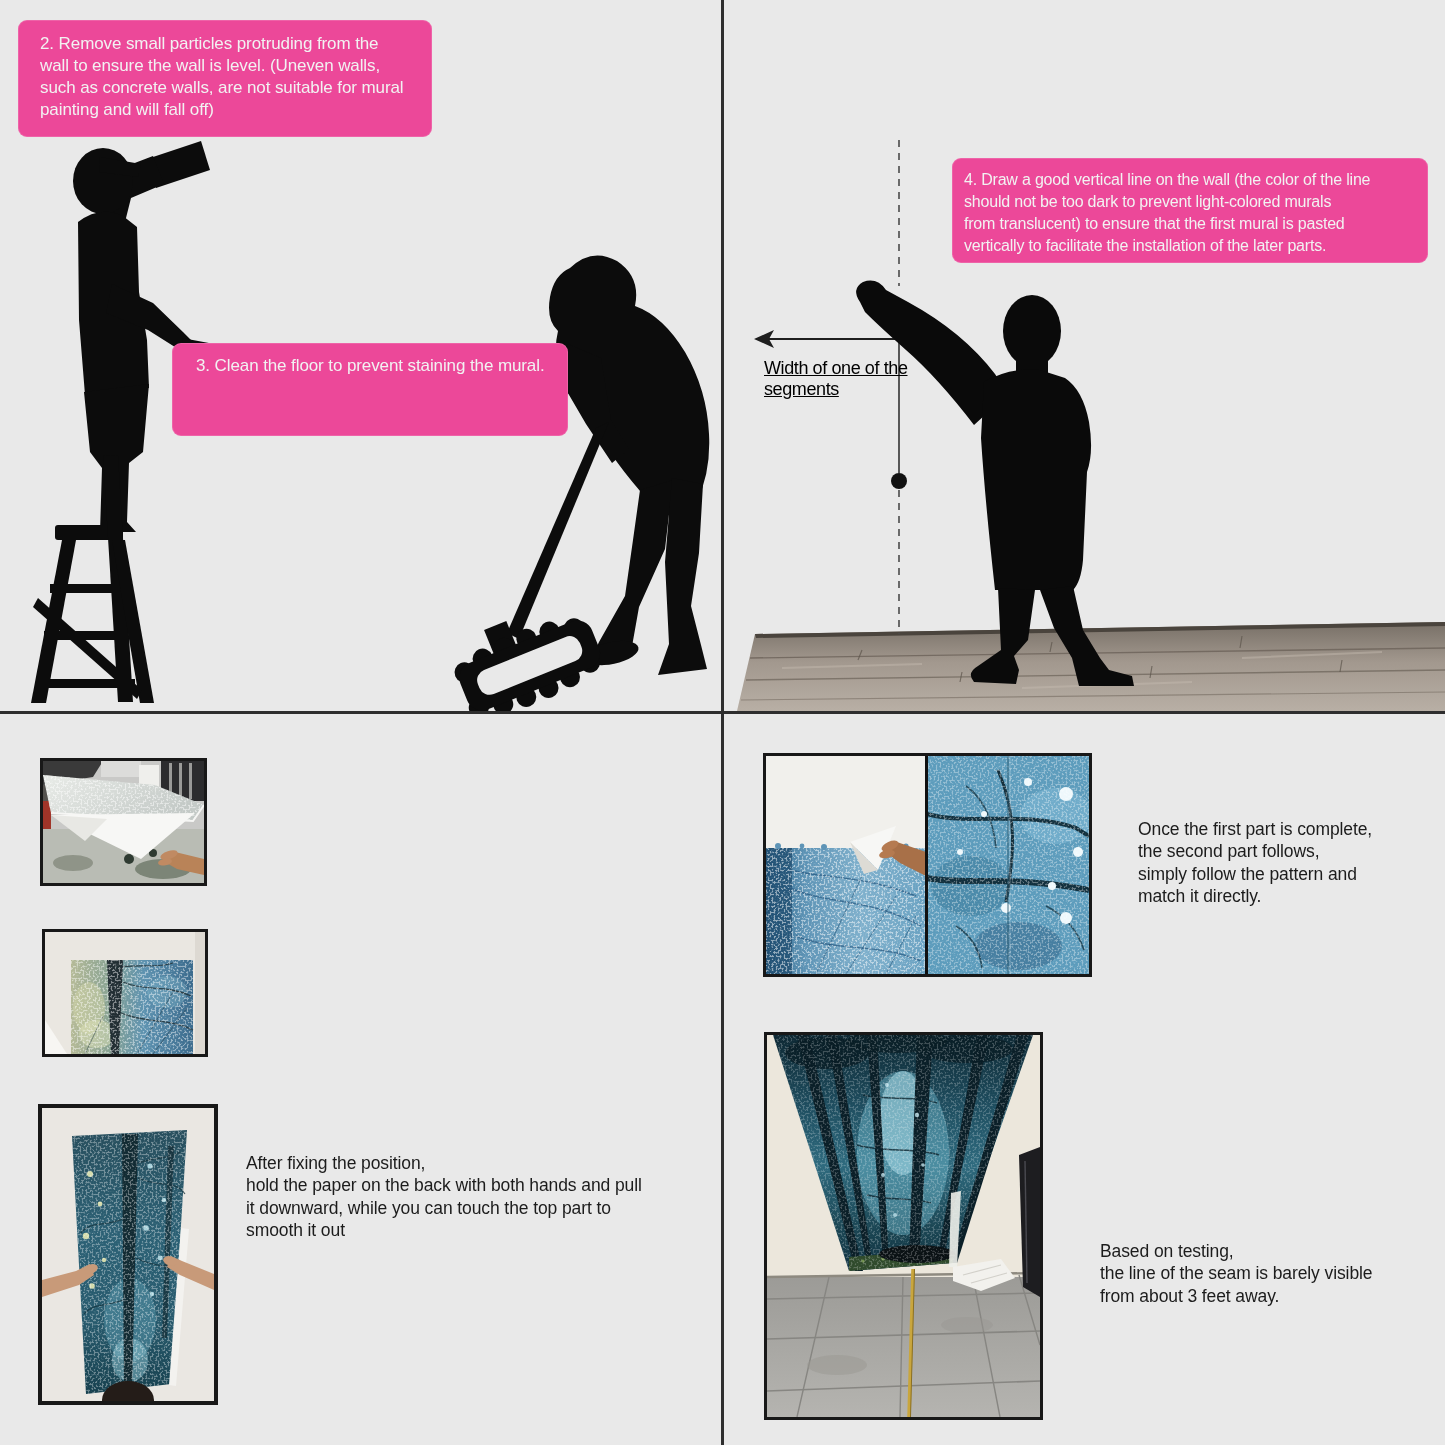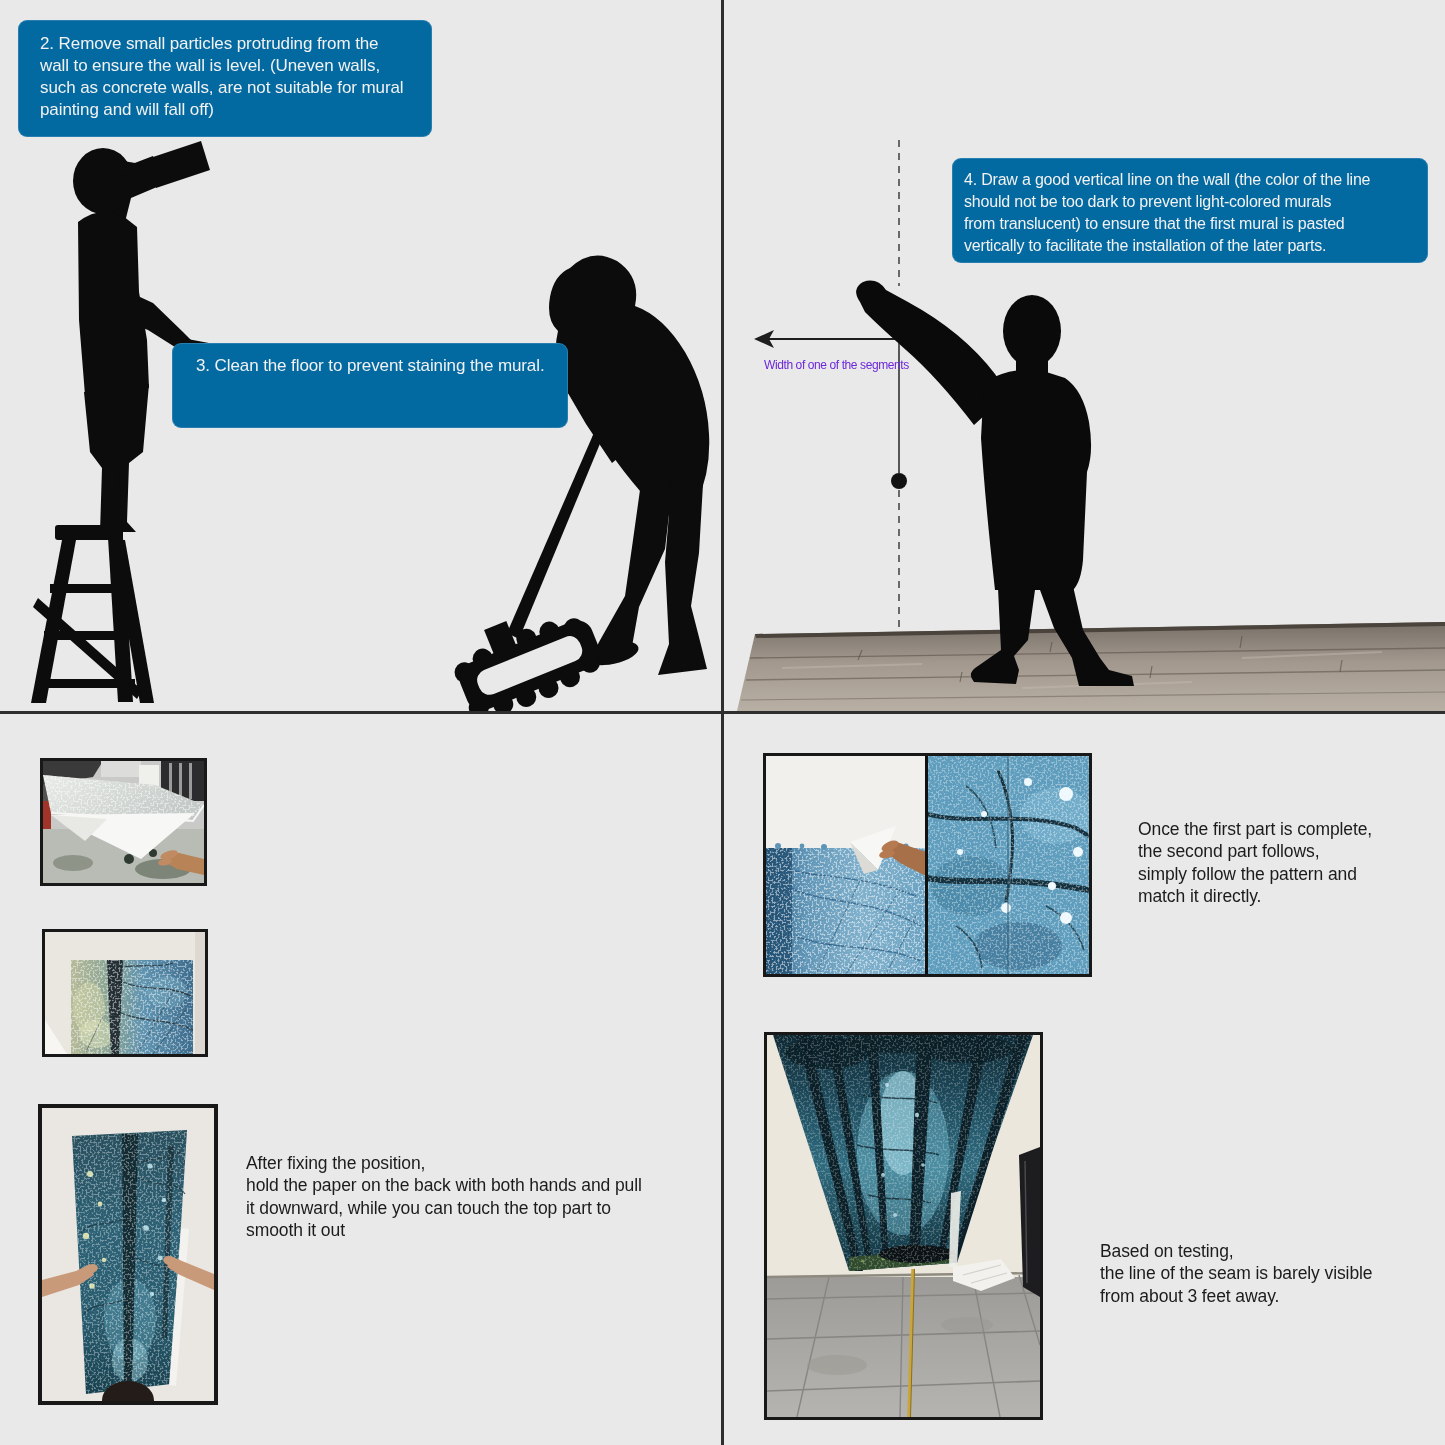--- a/index.html
+++ b/index.html
@@ -1,27 +1,27 @@
 <!DOCTYPE html>
 <html><head>
 <meta charset="utf-8">
 <style>
   html,body{margin:0;padding:0;background:#d4d4d4;}
   #canvas{position:relative;width:1445px;height:1445px;background:#e9e9e9;overflow:hidden;
           font-family:"Liberation Sans",sans-serif;color:#1c1c1c;}
   .abs{position:absolute;}
   .preline{white-space:pre-line;}
   .divider{background:#2e2e2e;}
-  .callout{background:#0369a1;border-radius:9px;color:#f2f2f2;letter-spacing:-0.1px;
+  .callout{background:#ec4899;border-radius:9px;color:#f2f2f2;letter-spacing:-0.1px;
            box-shadow:0 0 0 1px rgba(255,255,255,0.15) inset;}
   .callout-lg{font-size:17px;line-height:22px;}
   .tip{font-size:17.5px;line-height:22.3px;color:#1c1c1c;letter-spacing:-0.1px;}
   .photo{background:#e9e9e9;border:3px solid #181818;box-sizing:border-box;}
   .photo svg{display:block;width:100%;height:100%;}
-  .widthlabel{font-size:12px;color:#6d28d9;letter-spacing:-0.4px;}
+  .widthlabel{font-size:18px;color:#000000;letter-spacing:-0.4px;text-decoration:underline;}
 </style>
 </head>
 <body>
 
 <div id="canvas">
 
   <div class="abs divider" style="left:721px;top:0;width:3px;height:1445px;"></div>
   <div class="abs divider" style="left:0;top:711px;width:1445px;height:3px;"></div>
 
   <svg class="abs" style="left:0;top:0;" width="722" height="711" viewBox="0 0 722 711">
@@ -75,21 +75,21 @@
         </g>
       </g>
     </g>
   </svg>
 
   <div class="abs callout callout-lg preline" style="left:18px;top:20px;width:392px;height:91px;padding:13px 0 13px 22px;">2. Remove small particles protruding from the
 wall to ensure the wall is level. (Uneven walls,
 such as concrete walls, are not suitable for mural
 painting and will fall off)</div>
 
-  <div class="abs callout callout-lg preline" style="left:172px;top:343px;width:372px;height:61px;padding:12px 0 12px 24px;">3. Clean the floor to prevent staining the mural.</div>
+  <div class="abs callout callout-lg preline" style="left:172px;top:343px;width:372px;height:61px;padding:12px 0 20px 24px;">3. Clean the floor to prevent staining the mural.</div>
 
   <svg class="abs" style="left:722px;top:0;" width="723" height="711" viewBox="0 0 723 711">
     <defs>
       <linearGradient id="woodg" x1="0" y1="0" x2="0" y2="1">
         <stop offset="0" stop-color="#776f66"></stop>
           <stop offset="0.45" stop-color="#a2988e"></stop>
         <stop offset="1" stop-color="#b8afa5"></stop>
       </linearGradient>
     </defs>
 

